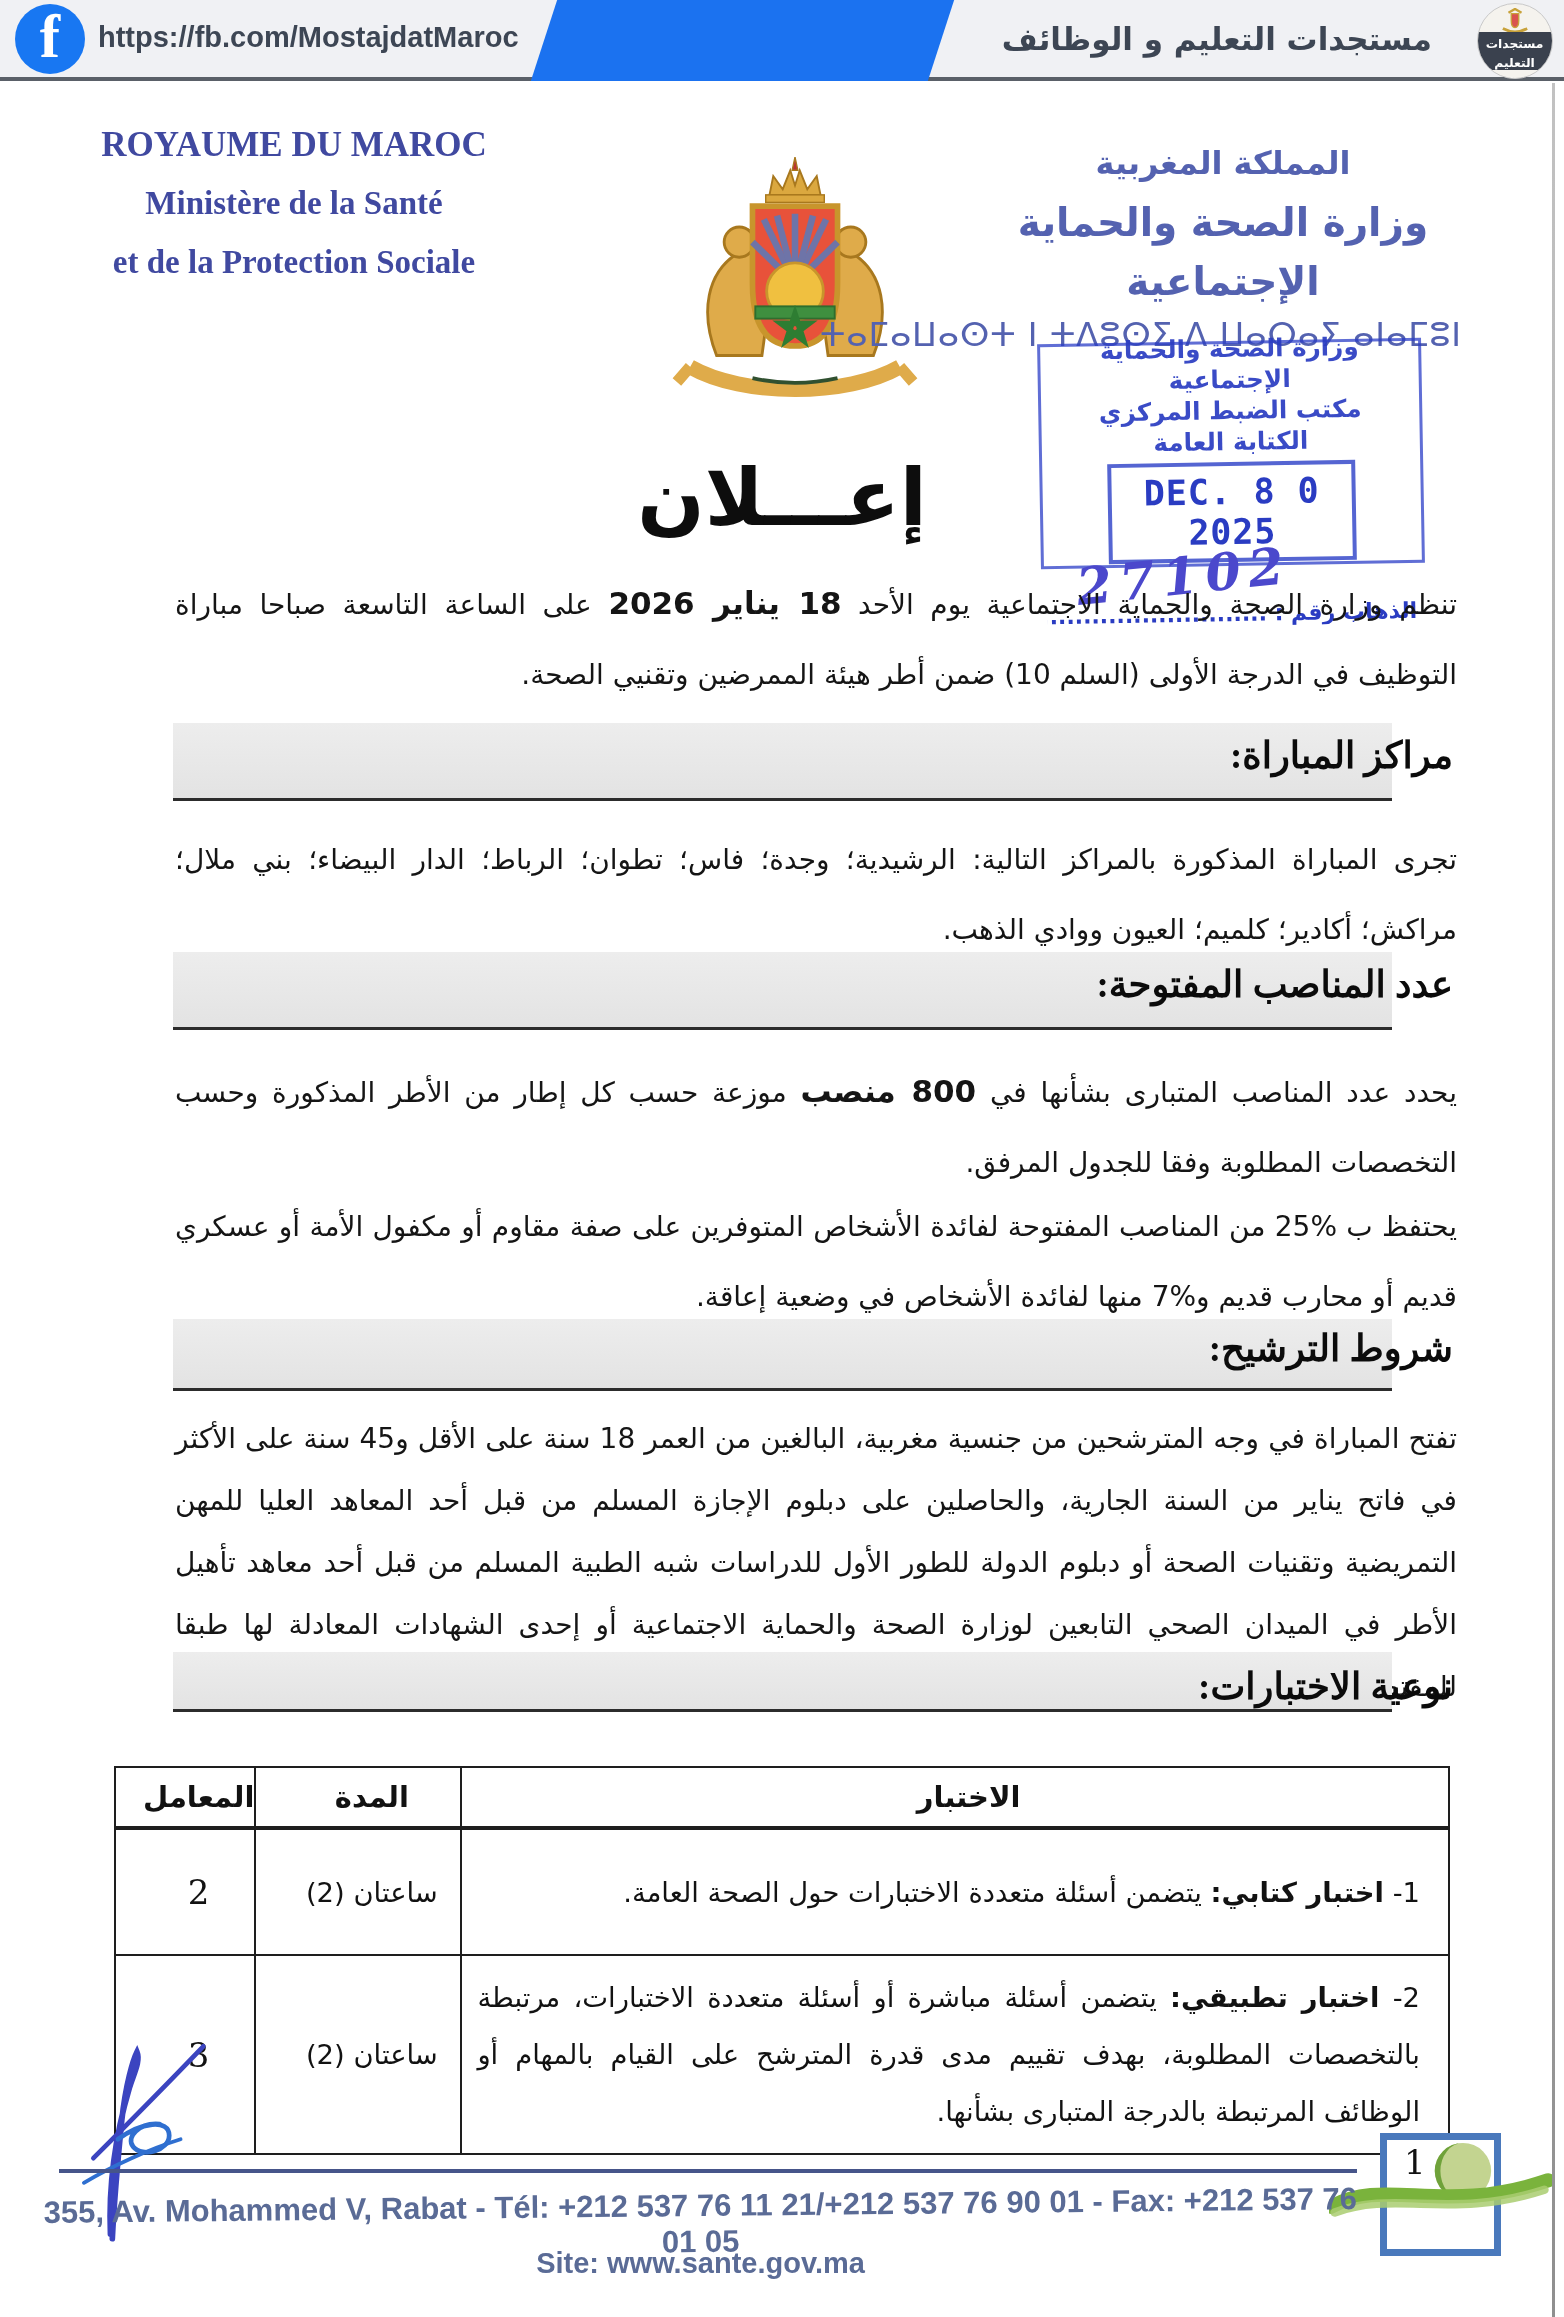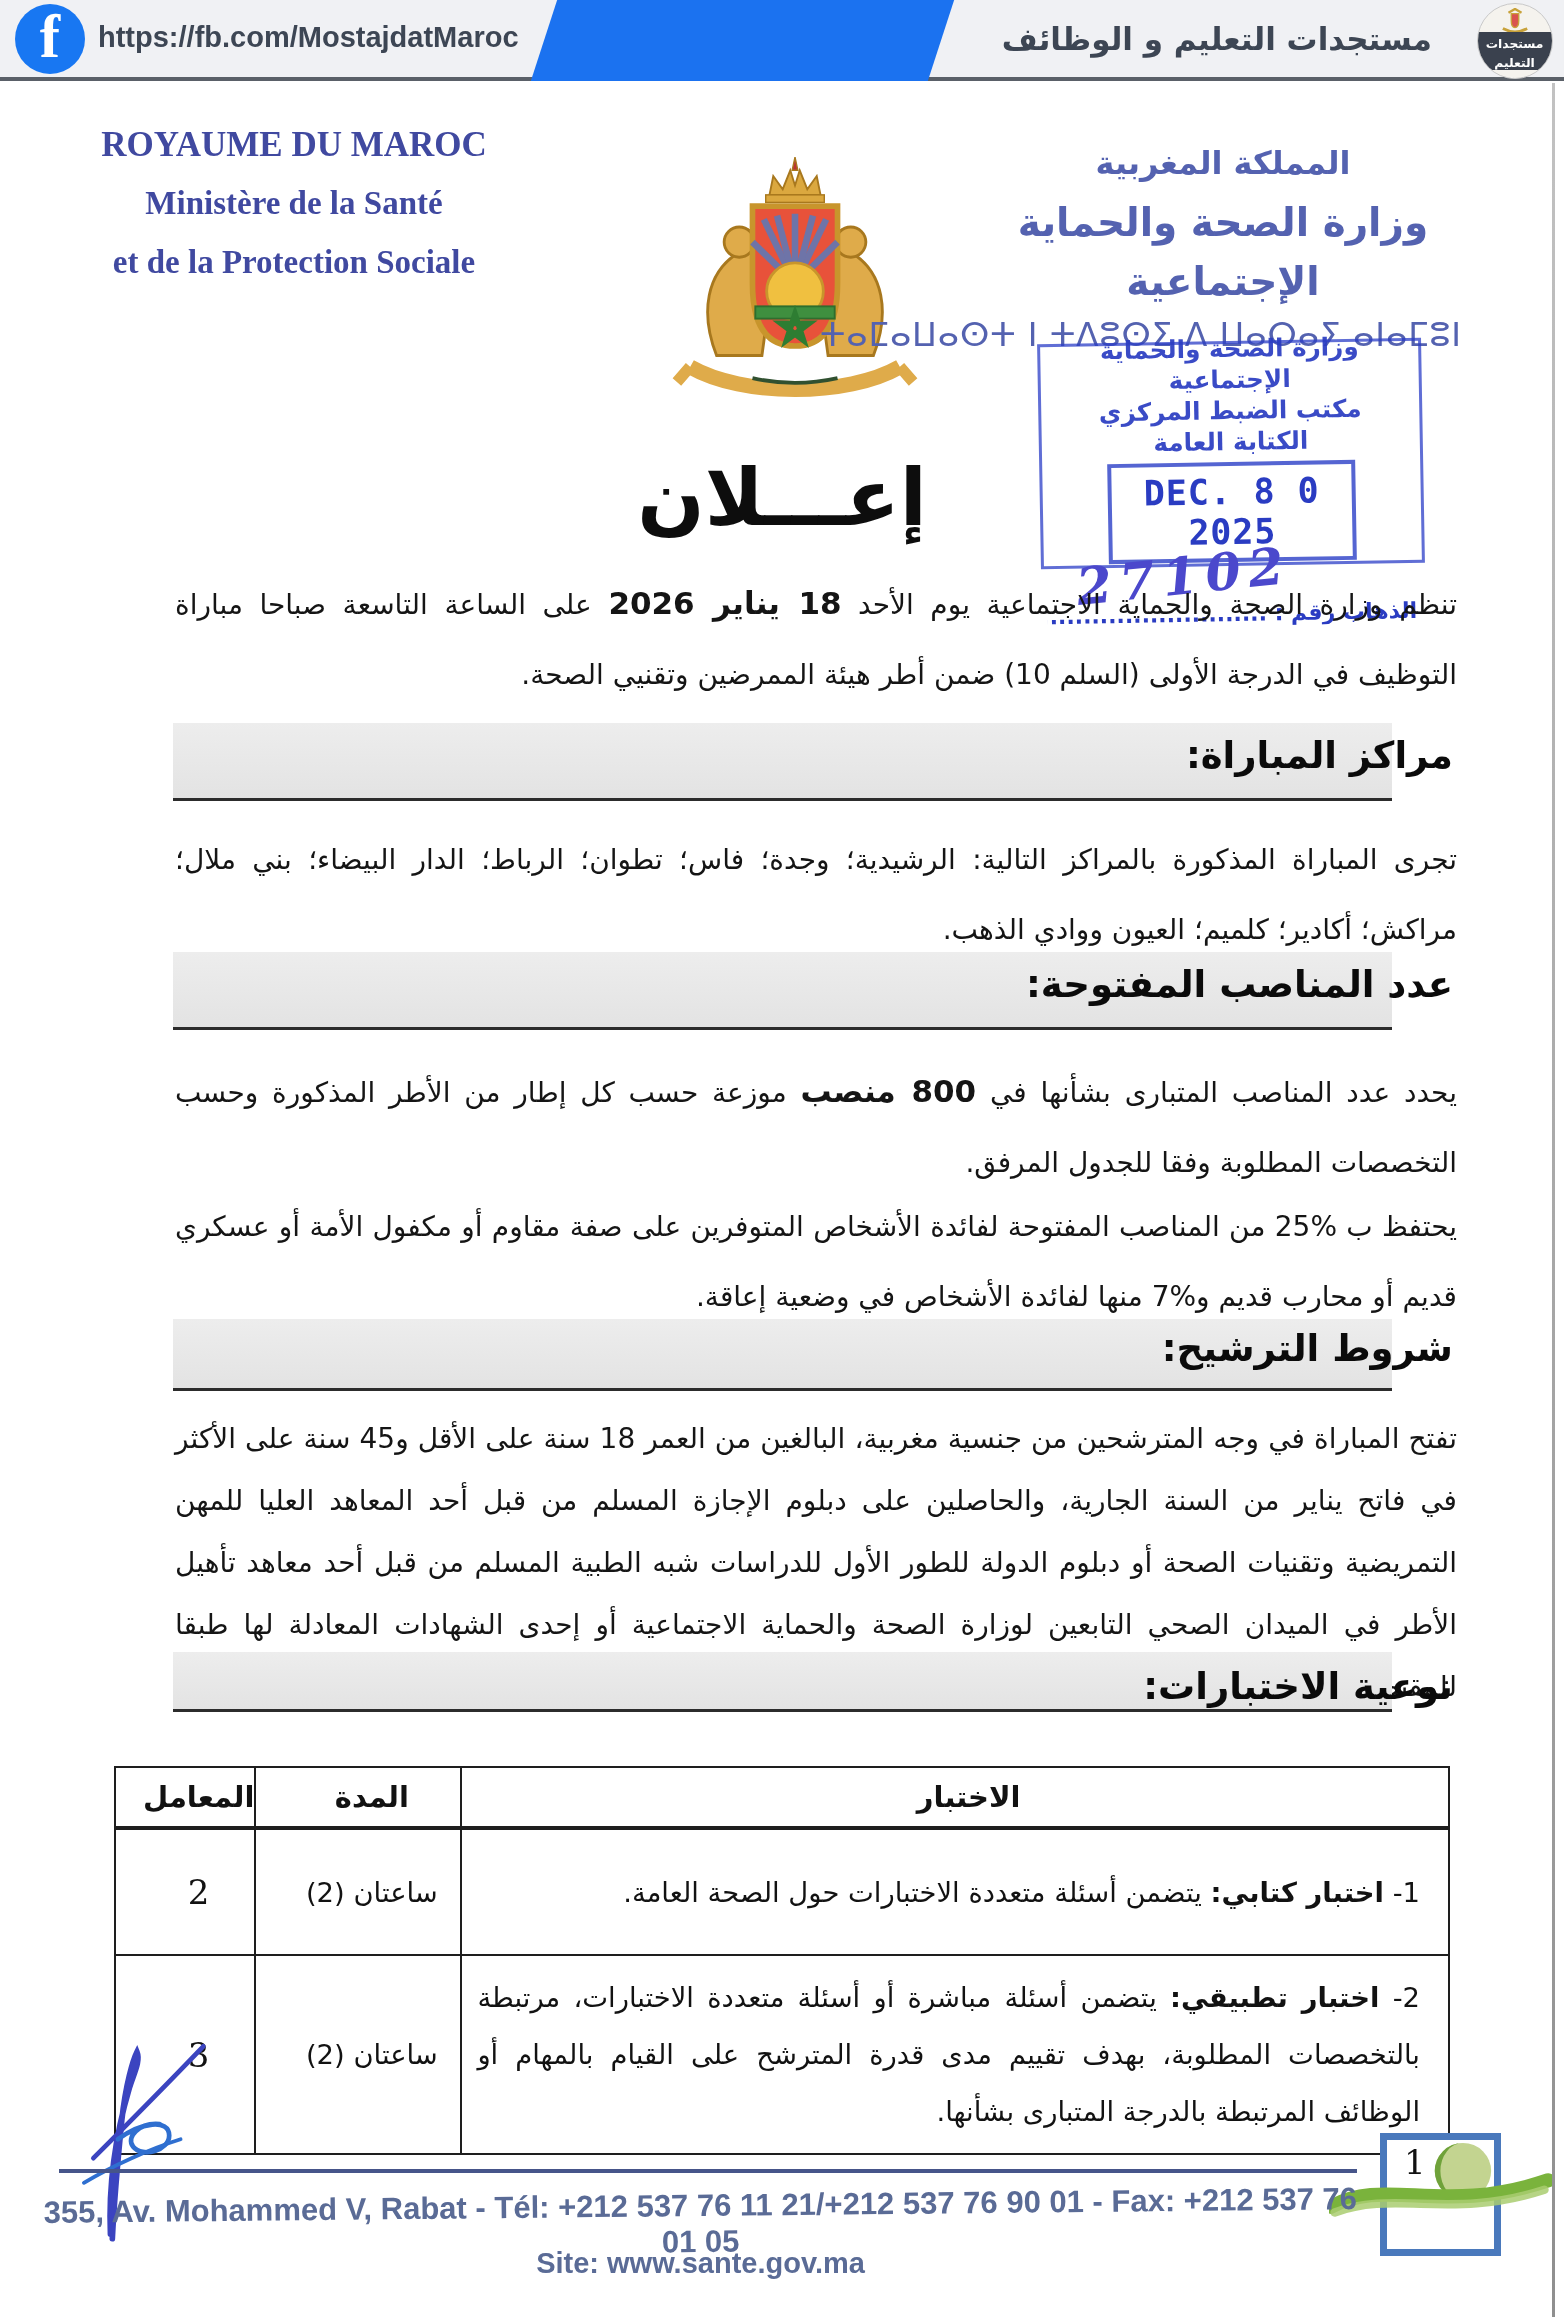--- a/index.html
+++ b/index.html
@@ -67,21 +67,21 @@
           font-size:28px; color:#151515; line-height:70px; }
   .para b { font-size:31px; }
   .p-intro { top:568px; }
   .p-centers { top:825px; }
   .p-pos1 { top:1056px; }
   .p-pos2 { top:1192px; }
   .p-cond { top:1408px; line-height:62px; }
 
   .section-bar { position:absolute; left:173px; width:1219px;
                  background:linear-gradient(180deg,#ededed 0%, #e3e3e3 100%);
-                 border-bottom:3.8px solid #2c2c2c; }
+                 border-bottom:3.8px solid #2c2c2c;font-family:Liberation Serif, serif; }
   .section-bar .heading { position:absolute; right:-61px; direction:rtl;
                           font-size:37px; font-weight:bold; color:#0b0b0b; }
   .bar1 { top:723px; height:78px; } .bar1 .heading { top:11.4px; }
   .bar2 { top:952px; height:78px; } .bar2 .heading { top:11.4px; }
   .bar3 { top:1319px; height:72px; } .bar3 .heading { top:7.6px; }
   .bar4 { top:1652px; height:60px; } .bar4 .heading { top:13.2px; }
 
   
   .exam-table { position:absolute; left:114px; top:1766px; width:1336px; border-collapse:collapse;
                 direction:rtl; color:#121212; }

